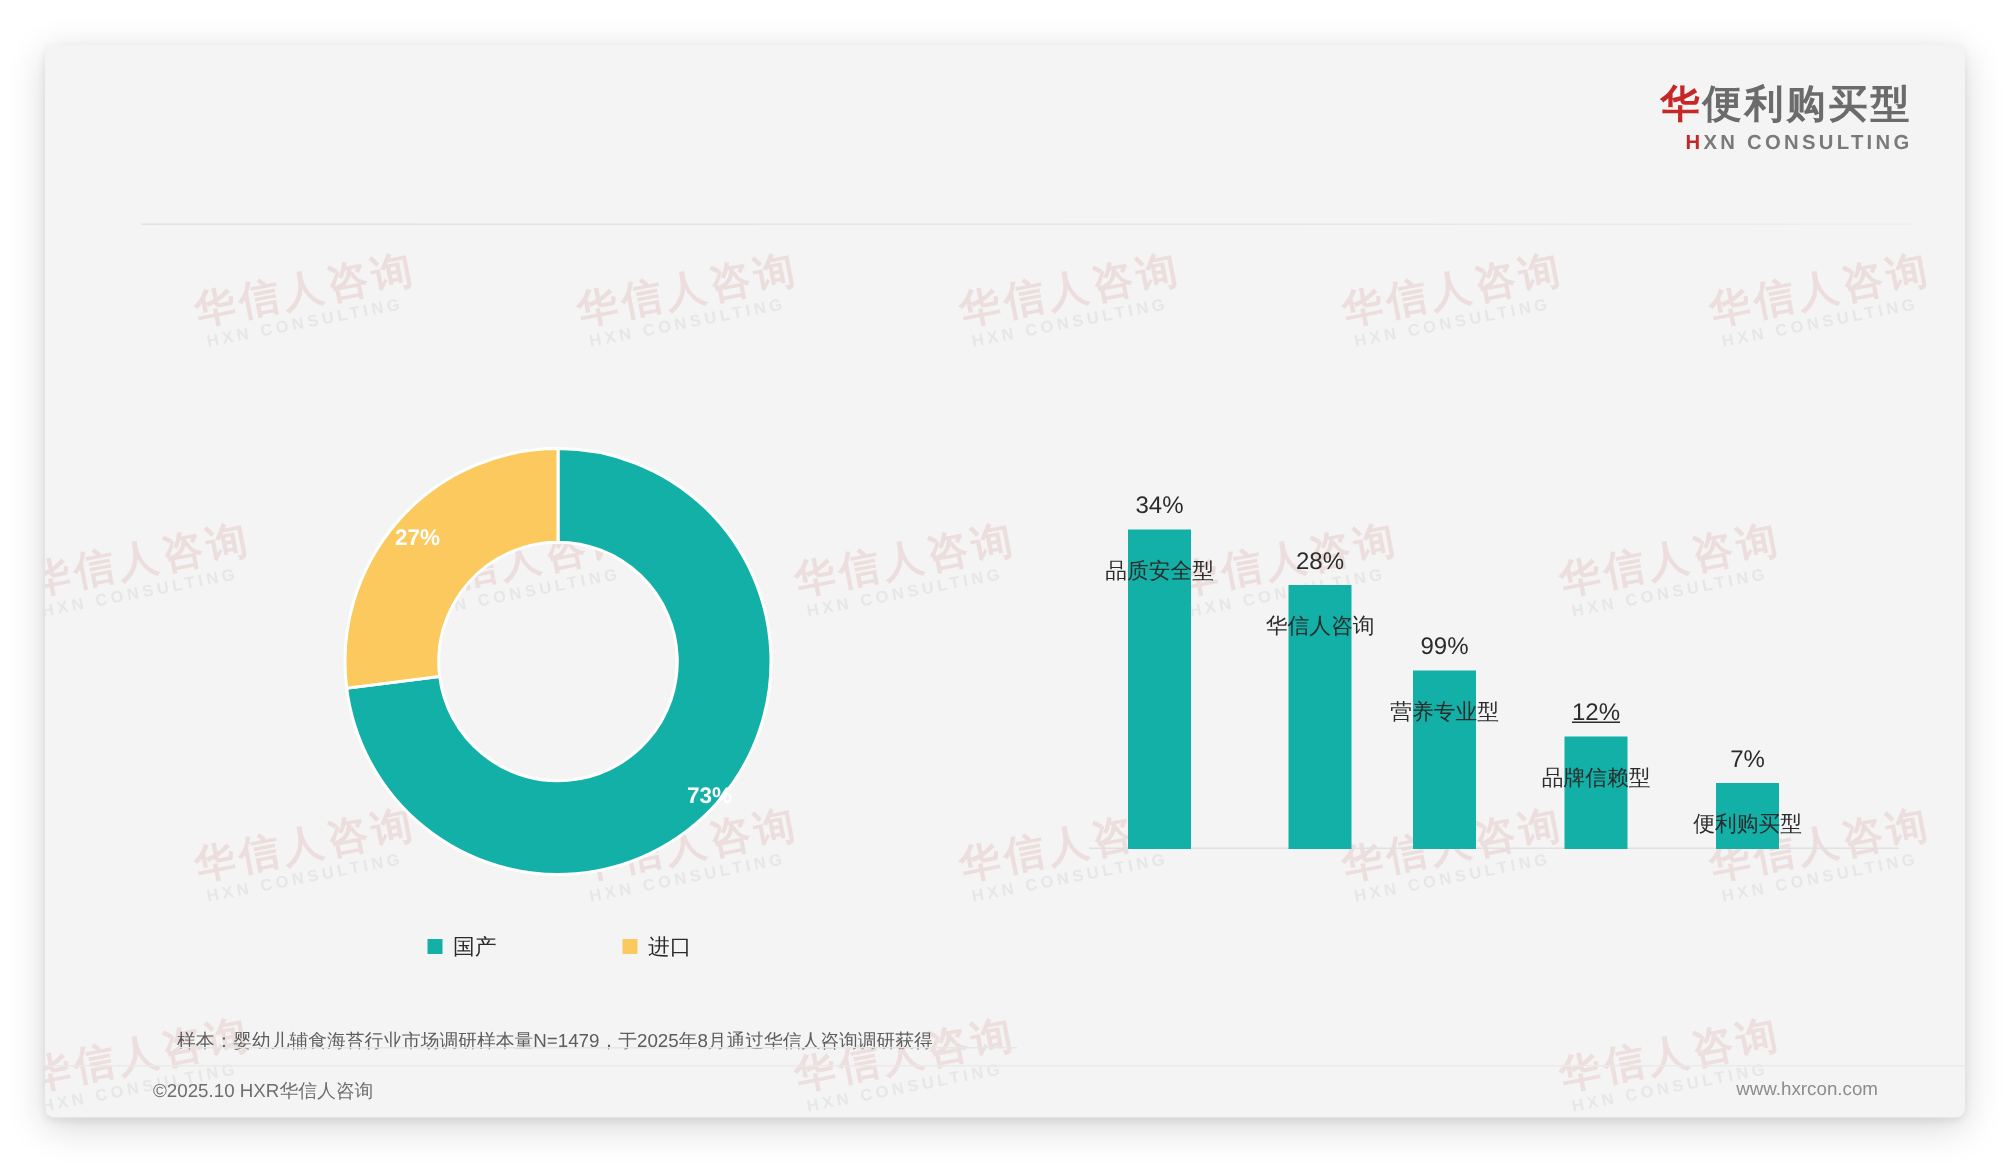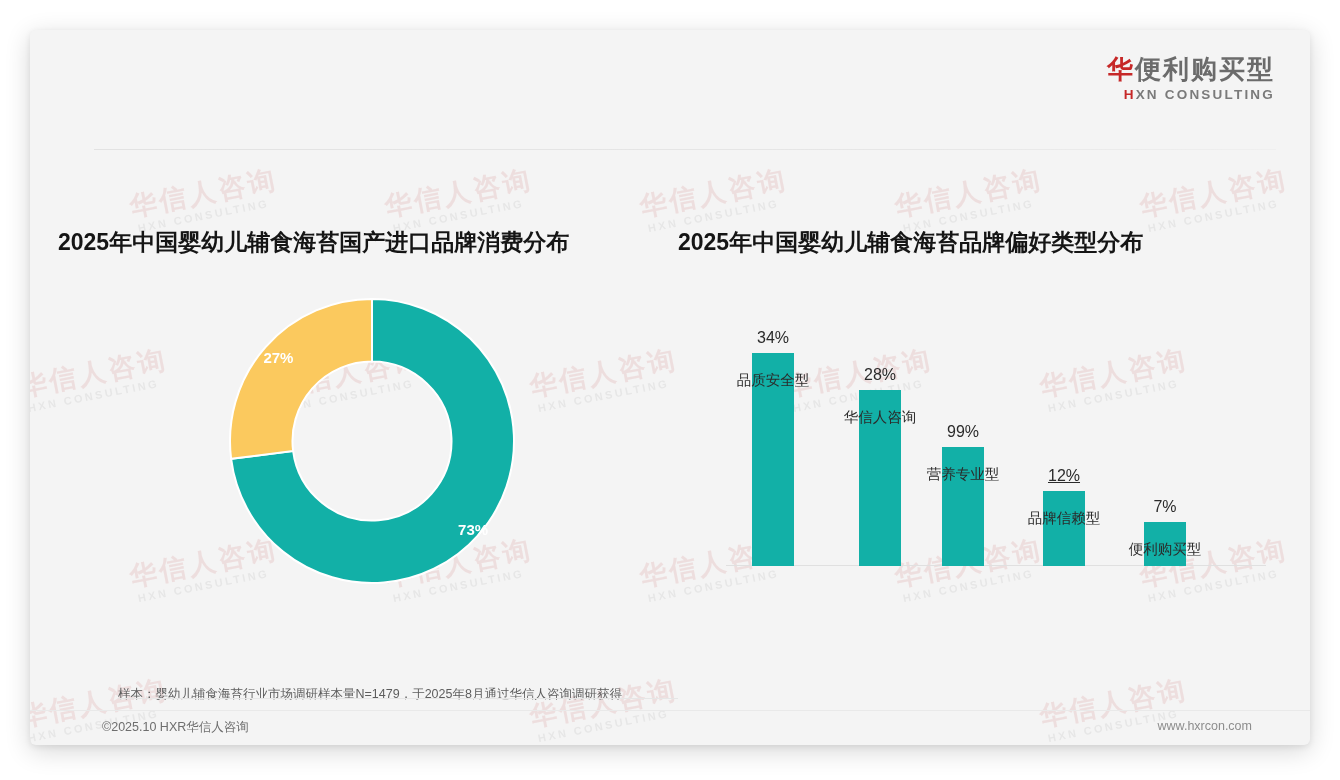--- a/index.html
+++ b/index.html
@@ -342,36 +342,44 @@
 
   <div id="header">
 
     <div id="logo-block">
       <div id="logo-cn"><span class="hua">华</span><span class="rest">便利购买型</span></div>
       <div id="logo-en"><span class="h">H</span><span>XN CONSULTING</span></div>
     </div>
   </div>
   <div id="header-rule"></div>
 
-  <div class="chart-title" id="title-left">2025年中国婴幼儿辅食海苔国产进口品牌消费分布</div>
-  <div class="chart-title" id="title-right">2025年中国婴幼儿辅食海苔品牌偏好类型分布</div>
 
   <div id="donut-wrap">
     <svg id="donut-svg" width="298" height="298" viewBox="0 0 298 298">
       <g id="donut-slices">
           <path d="M 149 7 A 142 142 0 1 1 8.11971241334416 166.79731916613125 L 70.10703895147272 158.9664987330335 A 79.52000000000001 79.52000000000001 0 1 0 149 69.47999999999999 Z" fill="#12b0a7" stroke="#ffffff" stroke-width="2"></path>
           <path d="M 8.11971241334416 166.79731916613125 A 142 142 0 0 1 148.99999999999997 7 L 148.99999999999997 69.47999999999999 A 79.52000000000001 79.52000000000001 0 0 0 70.10703895147272 158.9664987330335 Z" fill="#fbc95e" stroke="#ffffff" stroke-width="2"></path>
         </g>
       <g id="donut-labels">
           <text x="250.0849677434007" y="243.11838697101533" text-anchor="middle" class="donut-label">73%</text>
           <text x="55.41614295290384" y="71.49473168222121" text-anchor="middle" class="donut-label">27%</text>
         </g>
     </svg>
   </div>
 
+  <div id="legend">
+      <div class="legend-item li-0">
+        <span class="legend-swatch" style="background: rgb(18, 176, 167);"></span>
+        <span>国产</span>
+      </div>
+      <div class="legend-item li-1">
+        <span class="legend-swatch" style="background: rgb(251, 201, 94);"></span>
+        <span>进口</span>
+      </div>
+    </div>
 
   <div id="bars-wrap">
     <div id="bar-axis"></div>
     <div id="bar-cols">
         <div class="bar-col" style="left: 53px;">
           <div class="bar-value" style="bottom: 219.444px; position: absolute;">34%</div>
           <div class="bar-rect" style="height: 213.444px; background: rgb(18, 176, 167);"></div>
           <div class="bar-cat">品质安全型</div>
         </div>
         <div class="bar-col" style="left: 160px;">

